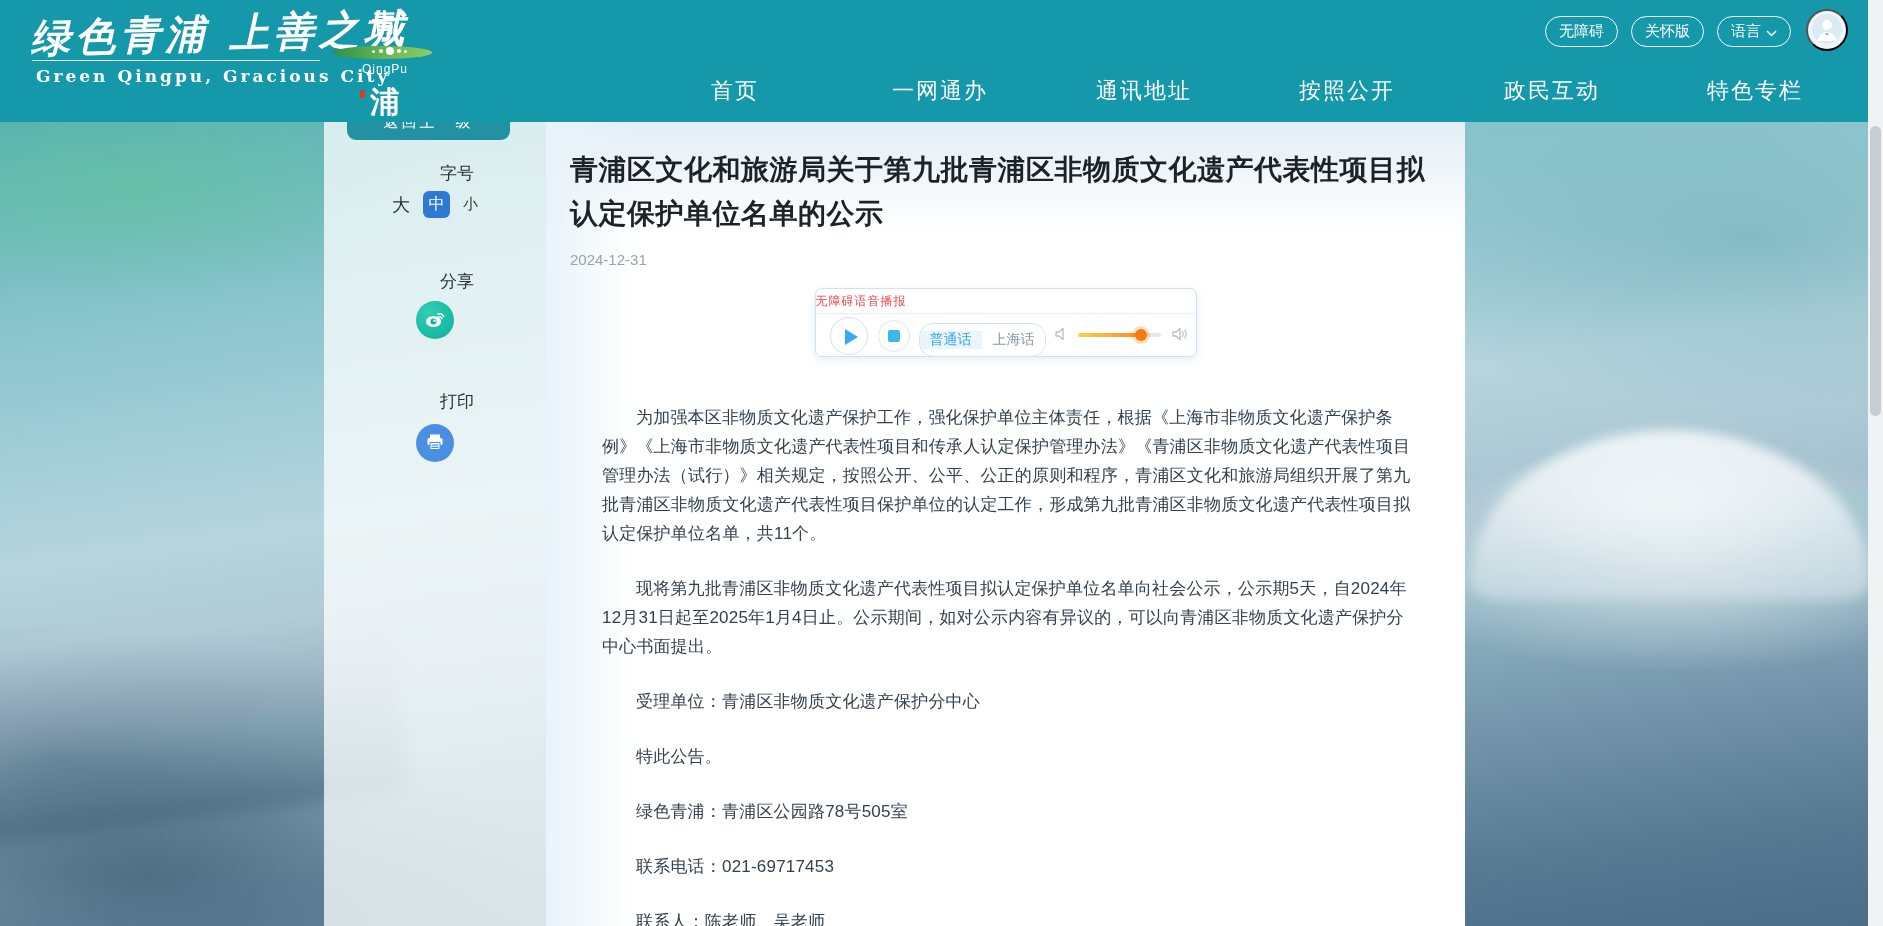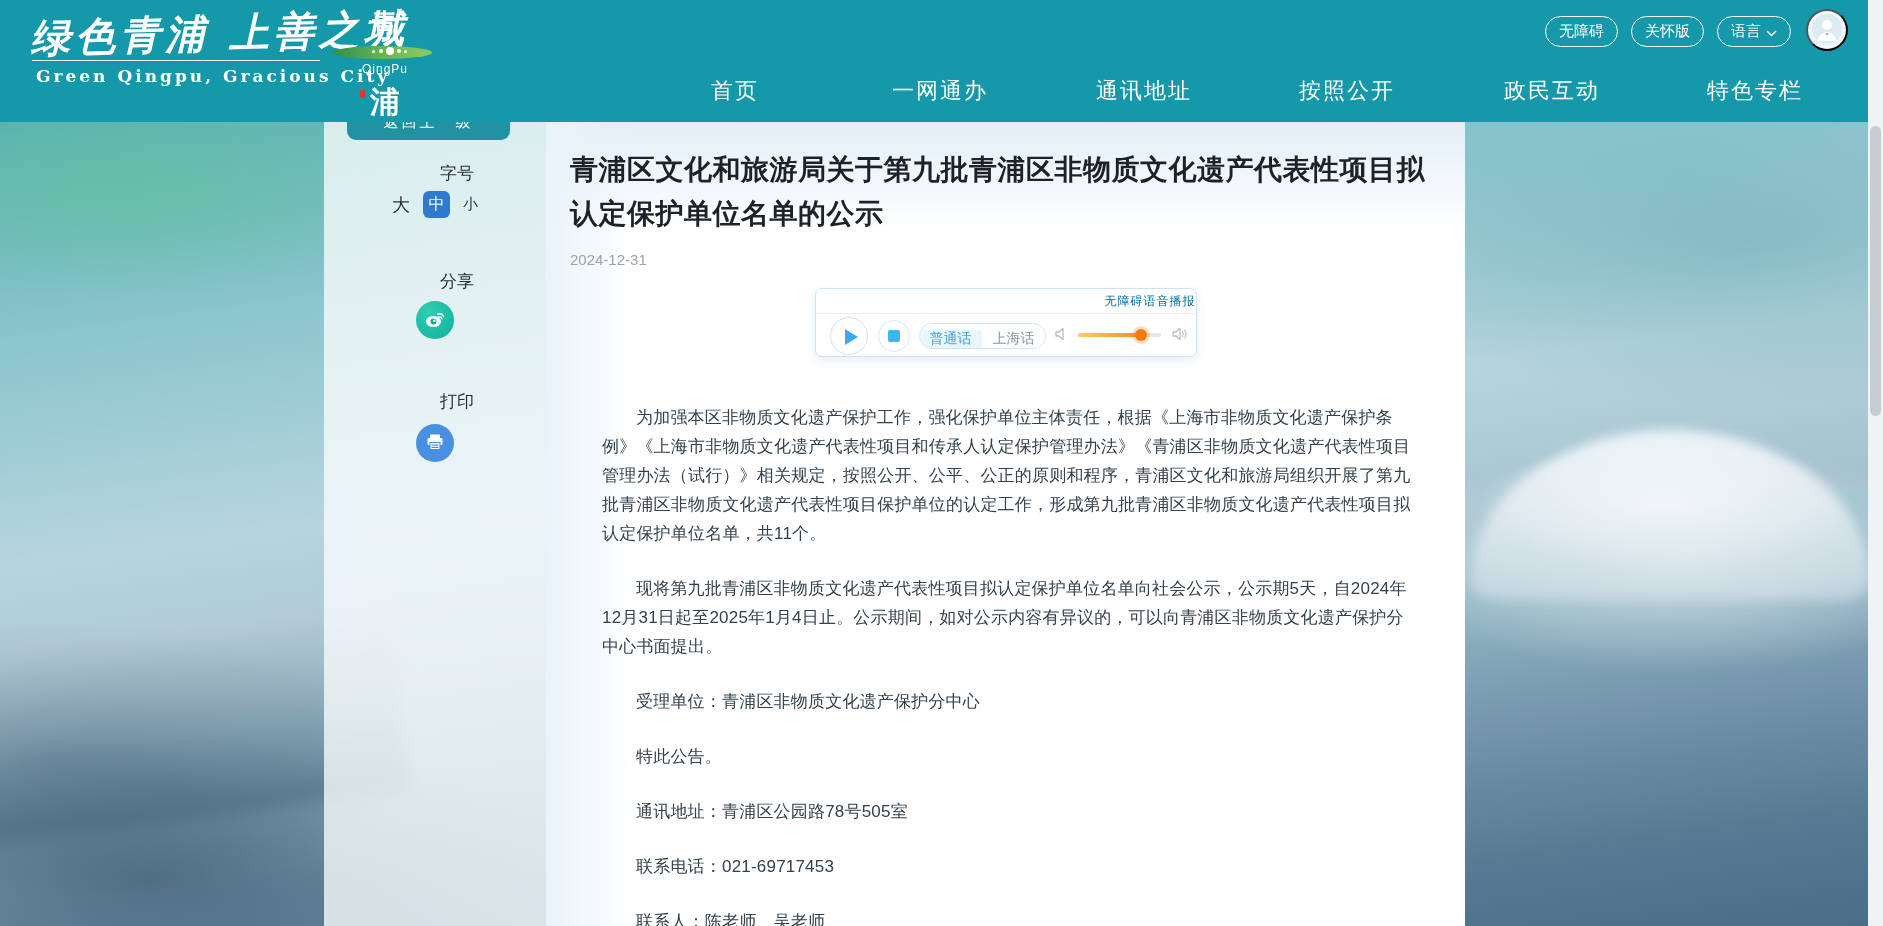--- a/index.html
+++ b/index.html
@@ -79,31 +79,31 @@
   .card-top-tint { position:absolute; left:0; top:0; width:919px; height:110px;
     background:linear-gradient(180deg,#e3eef6, rgba(255,255,255,0)); pointer-events:none; }
   .card-left-tint { position:absolute; left:0; top:0; width:90px; height:804px;
     background:linear-gradient(90deg,#e9f3fa, rgba(255,255,255,0)); pointer-events:none; }
   .a-title { position:relative; margin:26px 24px 0 24px; width:880px; color:#1d2228;
     font-size:28px; line-height:44px; font-weight:600; letter-spacing:.5px; }
   .a-date { position:relative; margin:15px 24px 0 24px; color:#9aa3ab; font-size:15px; }
 
   .player { position:relative; margin:20px auto 0 auto; width:382px; height:69px; background:#fff;
     border:1px solid #cfe2f4; border-radius:7px; box-shadow:0 3px 10px rgba(120,160,200,.18); }
-  .player-caption { height:25px; line-height:25px; text-align:right; color:#0369a1; font-size:12px;
+  .player-caption { height:25px; line-height:25px; text-align:left; color:#ef4444; font-size:12px;
     border-bottom:1px solid #e8eff6; letter-spacing:1px; }
   .player-row { position:relative; height:43px; }
   .play-btn { position:absolute; left:14px; top:3px; width:38px; height:38px; border-radius:50%;
     background:#fff; border:1px solid #cfe2f4; cursor:pointer; }
   .play-tri { position:absolute; left:14px; top:11px; width:0; height:0;
     border-left:13px solid #38aaf3; border-top:8px solid transparent; border-bottom:8px solid transparent; }
   .stop-btn { position:absolute; left:62px; top:6px; width:32px; height:32px; border-radius:50%;
     background:#fff; border:1px solid #dce8f4; cursor:pointer; }
   .stop-sq { position:absolute; left:9px; top:9px; width:12px; height:12px; background:#3bb7f0; border-radius:2px; }
-  .lang-toggle { position:absolute; left:103px; top:9px; height:26px; display:flex; align-items:flex-end;
+  .lang-toggle { position:absolute; left:103px; top:9px; height:34px; display:flex; align-items:center;
     border:1px solid #d5e3ef; border-radius:14px; overflow:hidden; font-size:14px; }
   .lang-opt { display:flex; align-items:center; padding:0 10px; cursor:pointer; background:#fff; color:#8a97a6; border:none; font-size:14px; }
   .lang-opt.active { background:#eaf6fe; color:#38a3ef; }
   .lang-div { width:1px; background:#d5e3ef; }
   .spk { position:absolute; top:12px; }
   .vol-track { position:absolute; left:262px; top:19px; width:83px; height:4px; background:#e3e7ec; border-radius:2px; cursor:pointer; }
   .vol-fill { position:absolute; left:0; top:0; height:4px; width:63px;
     background:linear-gradient(90deg,#fdd14f,#f78c1f); border-radius:2px; }
   .vol-knob { position:absolute; left:57px; top:-4px; width:12px; height:12px; background:#f57a0f;
     border-radius:50%; box-shadow:0 0 0 3px rgba(245,122,15,.25); cursor:pointer; }
@@ -195,21 +195,21 @@
           </svg>
         </span>
       </div>
     </div>
 
     <div class="a-body">
       <p class="para">为加强本区非物质文化遗产保护工作，强化保护单位主体责任，根据《上海市非物质文化遗产保护条例》《上海市非物质文化遗产代表性项目和传承人认定保护管理办法》《青浦区非物质文化遗产代表性项目管理办法（试行）》相关规定，按照公开、公平、公正的原则和程序，青浦区文化和旅游局组织开展了第九批青浦区非物质文化遗产代表性项目保护单位的认定工作，形成第九批青浦区非物质文化遗产代表性项目拟认定保护单位名单，共11个。</p>
       <p class="para">现将第九批青浦区非物质文化遗产代表性项目拟认定保护单位名单向社会公示，公示期5天，自2024年12月31日起至2025年1月4日止。公示期间，如对公示内容有异议的，可以向青浦区非物质文化遗产保护分中心书面提出。</p>
       <p class="para">受理单位：青浦区非物质文化遗产保护分中心</p>
       <p class="para">特此公告。</p>
-      <p class="para">通讯地址：青浦区公园路78号505室</p>
+      <p class="para">绿色青浦：青浦区公园路78号505室</p>
       <p class="para">联系电话：021-69717453</p>
       <p class="para">联系人：陈老师、吴老师</p>
     </div>
   </div>
 
   <div class="header">
     <div class="brand-callig">绿色青浦 上善之城</div>
     <div class="brand-line"></div>
     <div class="brand-en">Green Qingpu, Gracious City</div>
 

